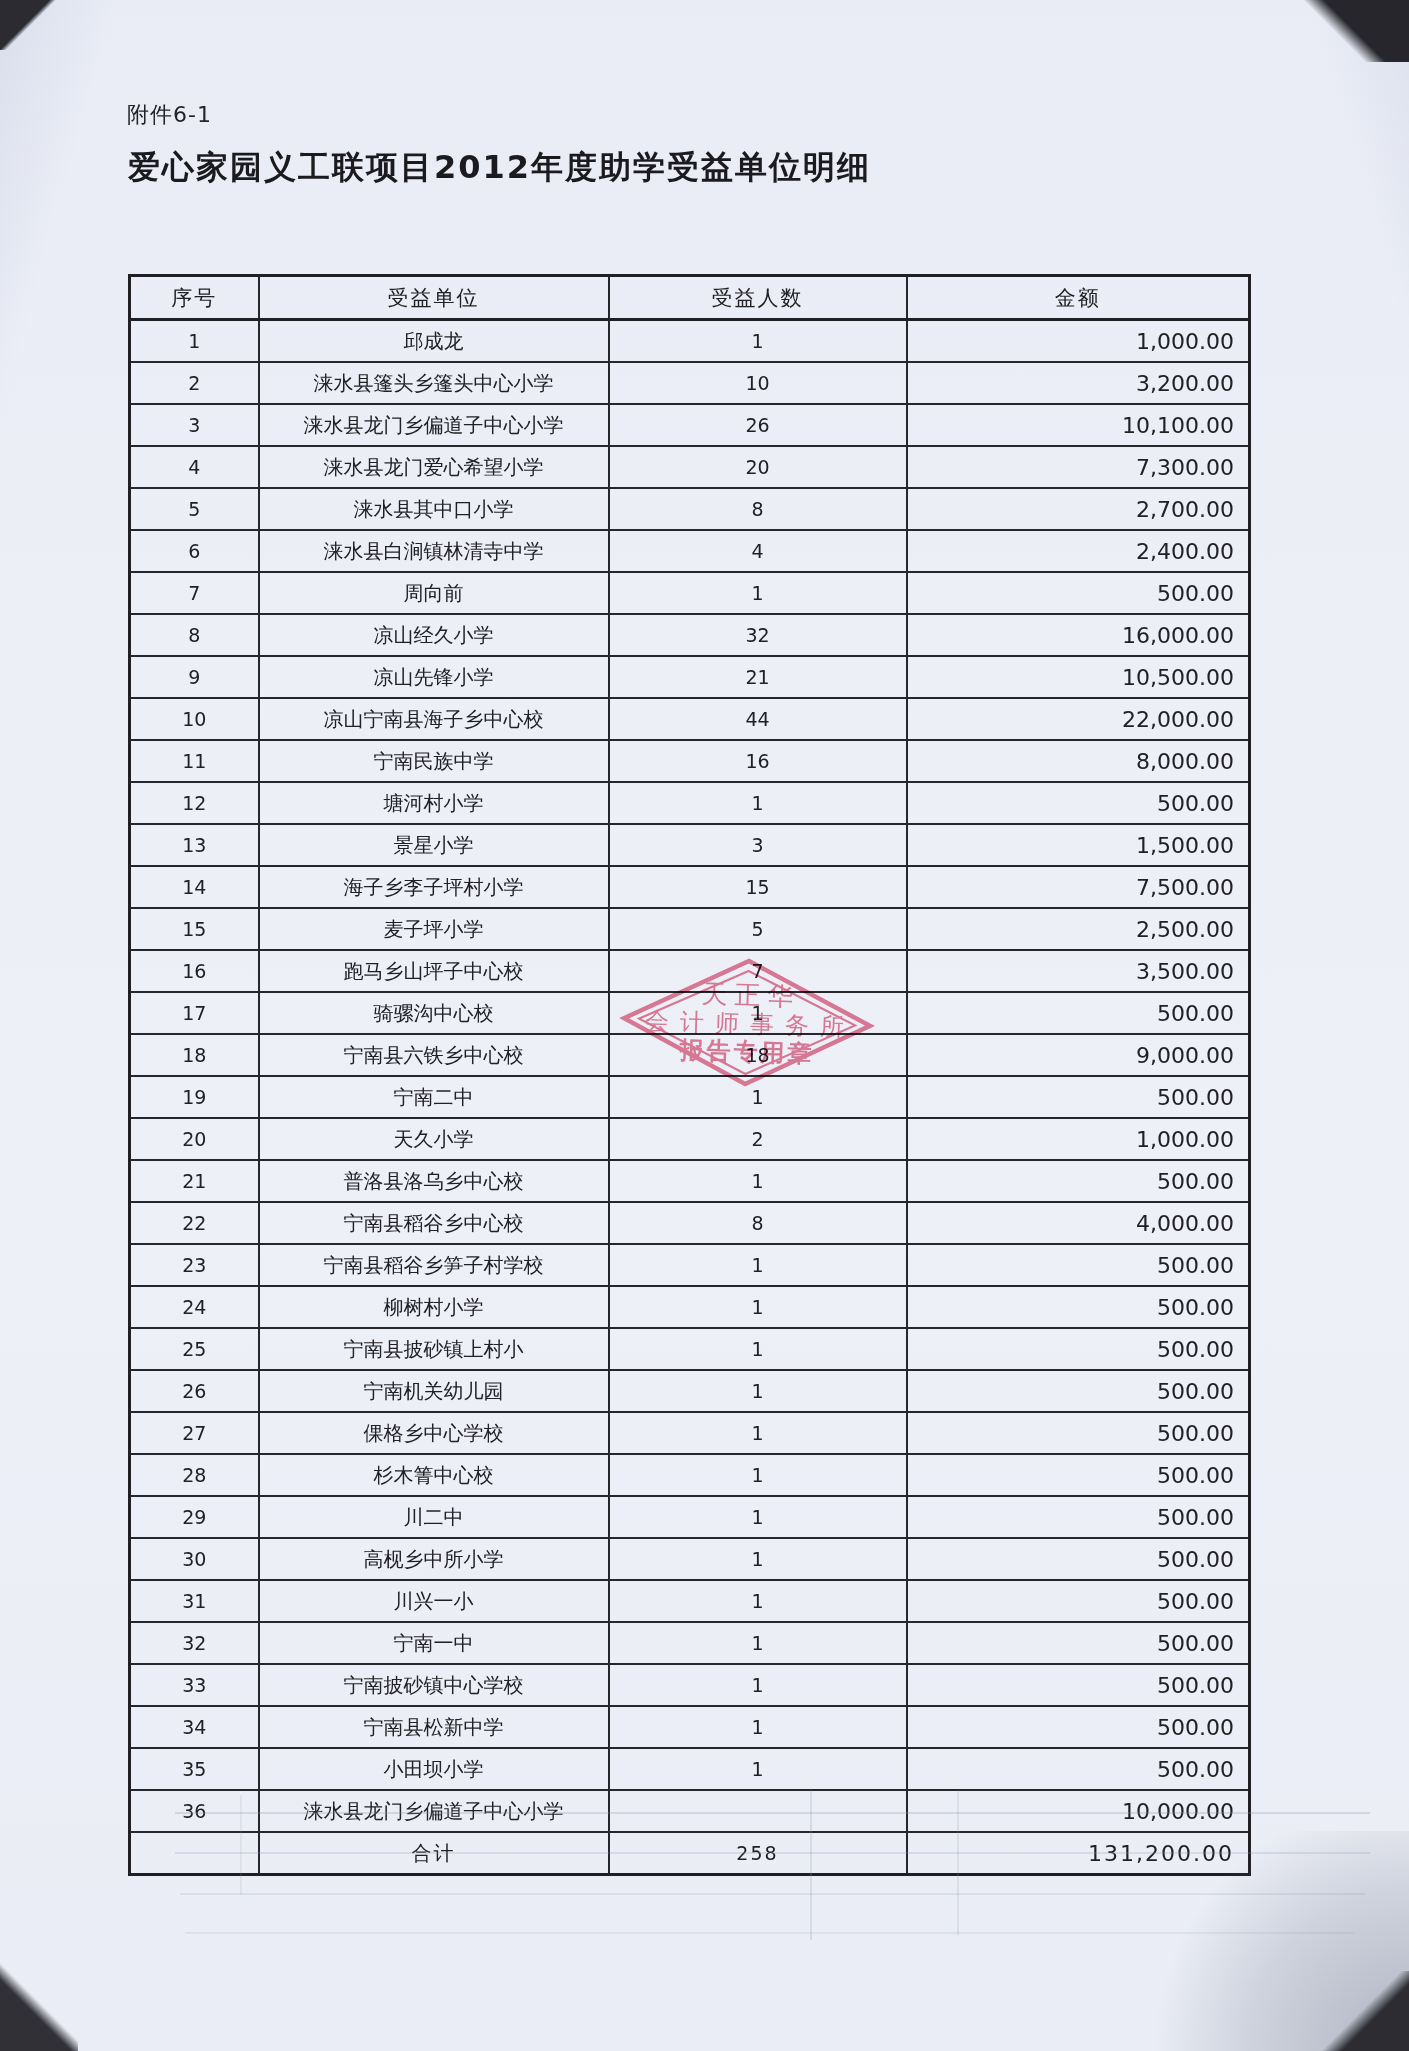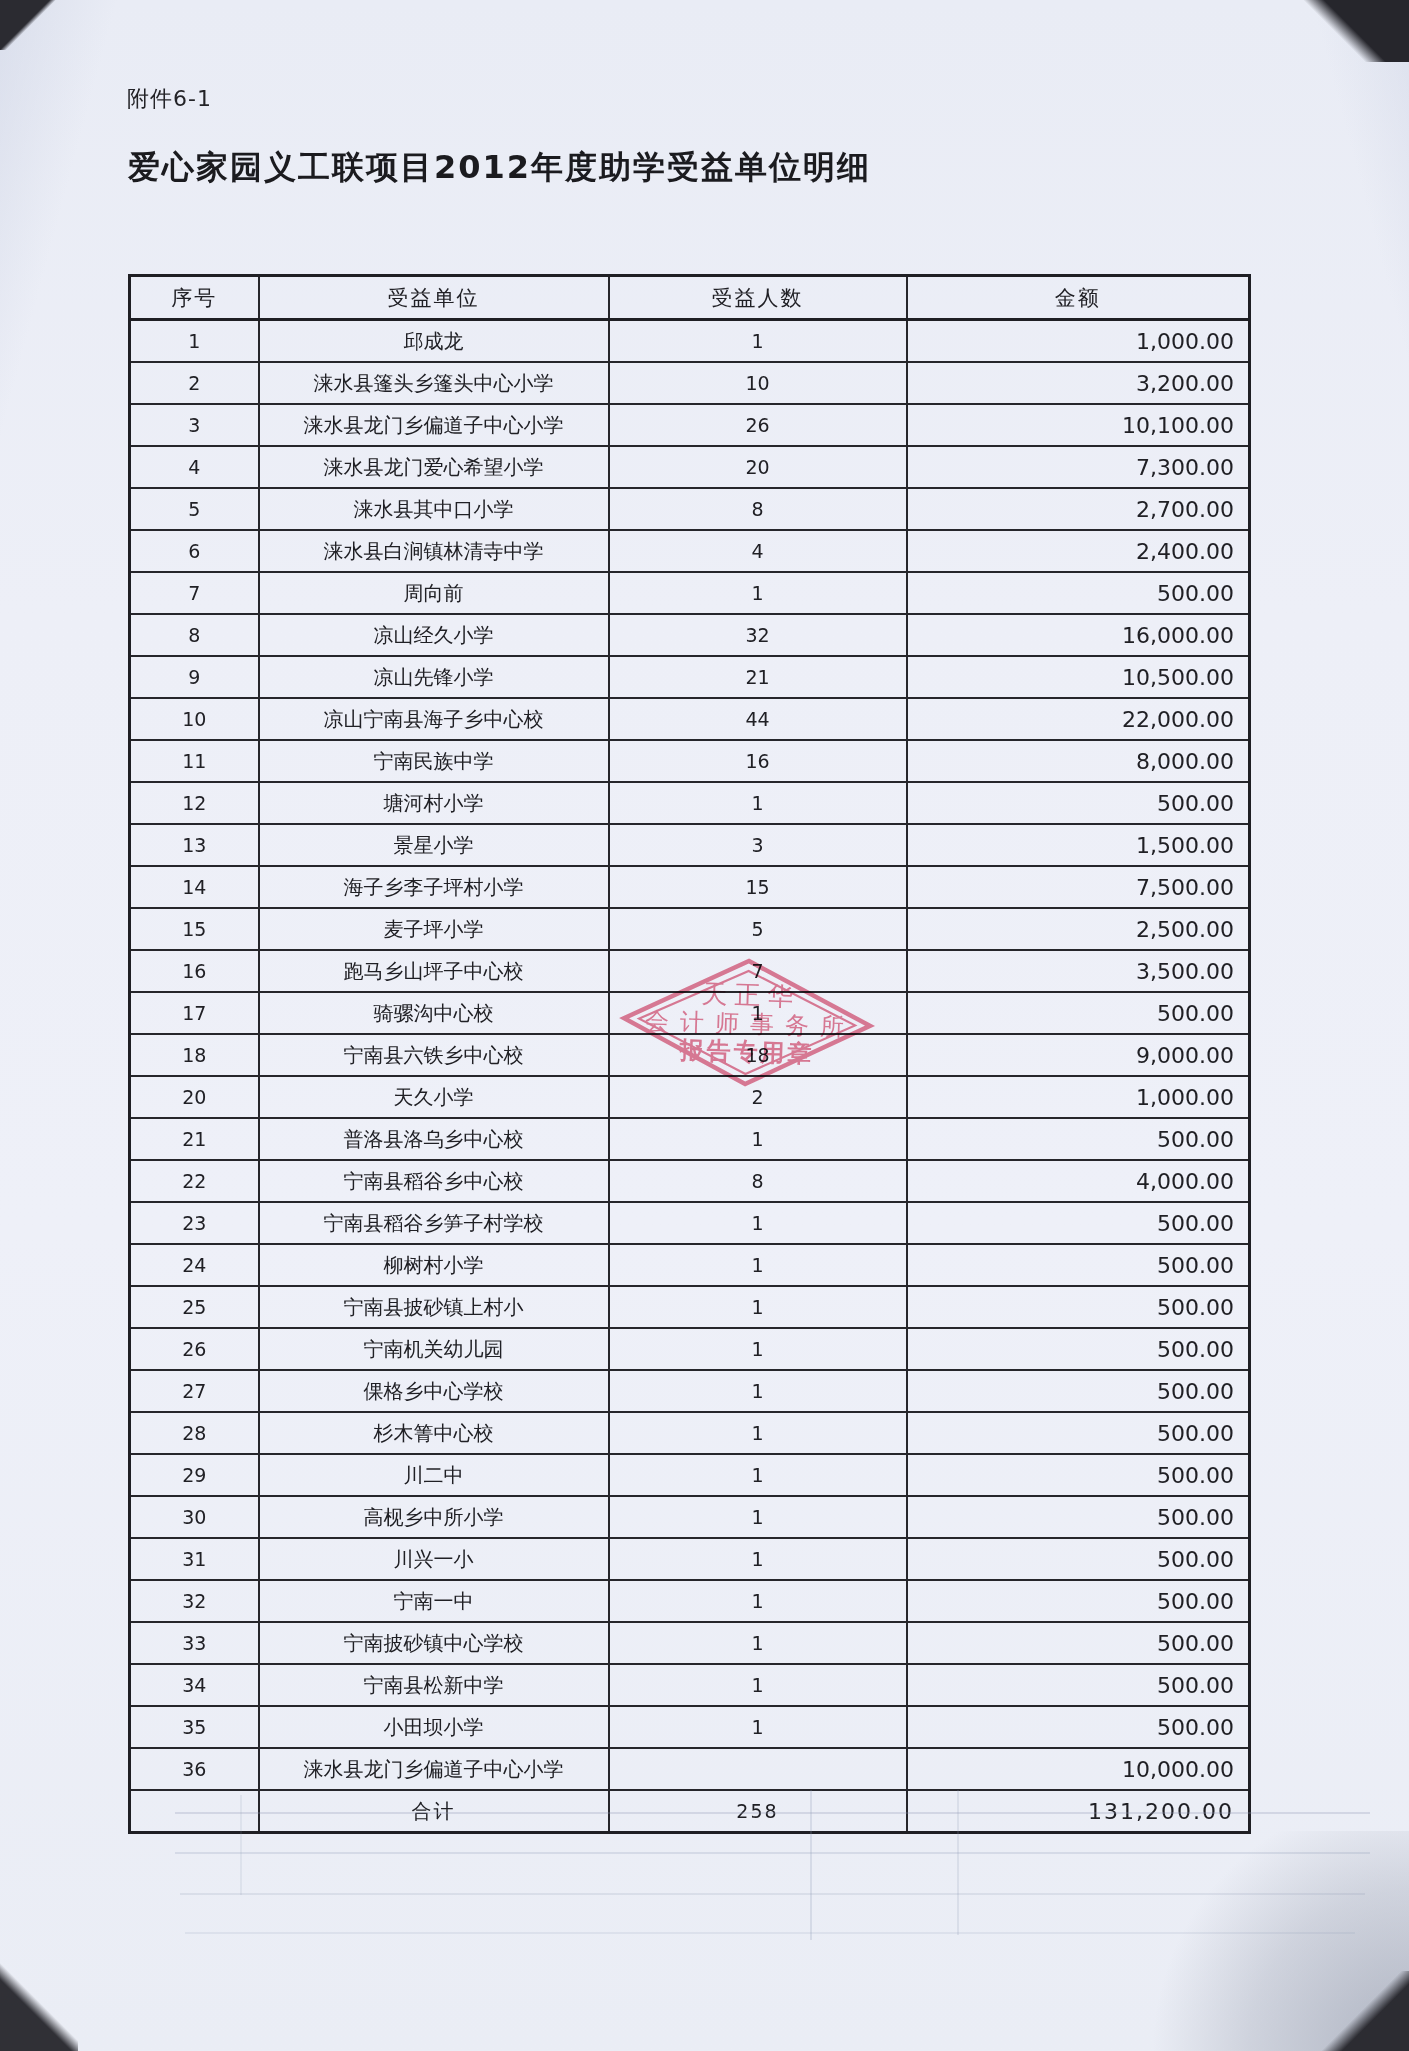--- a/index.html
+++ b/index.html
@@ -6,21 +6,21 @@
   body{
     width:1409px;height:2051px;position:relative;overflow:hidden;
     font-family:"DejaVu Sans","Liberation Sans",sans-serif;
     background:
       linear-gradient(105deg, rgba(205,211,228,.55) 0%, rgba(236,239,247,0) 6%),
       linear-gradient(255deg, rgba(205,211,228,.45) 0%, rgba(236,239,247,0) 5%),
       linear-gradient(180deg,#e9ecf5 0%, #edeff7 30%, #eef0f8 60%, #eaedf5 100%);
     color:#1f1f24;
   }
   .attachment{
-    position:absolute;left:127px;top:84px;
+    position:absolute;left:127px;top:100px;
     font-size:22px;letter-spacing:1px;color:#232327;
   }
   .title{
     position:absolute;left:128px;top:146px;width:1120px;
     text-align:left;font-size:32px;font-weight:bold;letter-spacing:2px;color:#1b1b1f;
   }
   table.sheet{
     position:absolute;left:128px;top:274px;width:1120px;
     border-collapse:collapse;table-layout:fixed;
     background:transparent;
@@ -196,20 +196,26 @@
         <td class="c-num" data-name="cell-people">1</td>
         <td class="c-amt" data-name="cell-amount">500.00</td>
       </tr>
       <tr data-name="table-row">
         <td class="c-idx" data-name="cell-index">18</td>
         <td class="c-unit" data-name="cell-unit">宁南县六铁乡中心校</td>
         <td class="c-num" data-name="cell-people">18</td>
         <td class="c-amt" data-name="cell-amount">9,000.00</td>
       </tr>
       <tr data-name="table-row">
+        <td class="c-idx" data-name="cell-index">19</td>
+        <td class="c-unit" data-name="cell-unit">宁南二中</td>
+        <td class="c-num" data-name="cell-people">1</td>
+        <td class="c-amt" data-name="cell-amount">500.00</td>
+      </tr>
+      <tr data-name="table-row">
         <td class="c-idx" data-name="cell-index">20</td>
         <td class="c-unit" data-name="cell-unit">天久小学</td>
         <td class="c-num" data-name="cell-people">2</td>
         <td class="c-amt" data-name="cell-amount">1,000.00</td>
       </tr>
       <tr data-name="table-row">
         <td class="c-idx" data-name="cell-index">21</td>
         <td class="c-unit" data-name="cell-unit">普洛县洛乌乡中心校</td>
         <td class="c-num" data-name="cell-people">1</td>
         <td class="c-amt" data-name="cell-amount">500.00</td>

